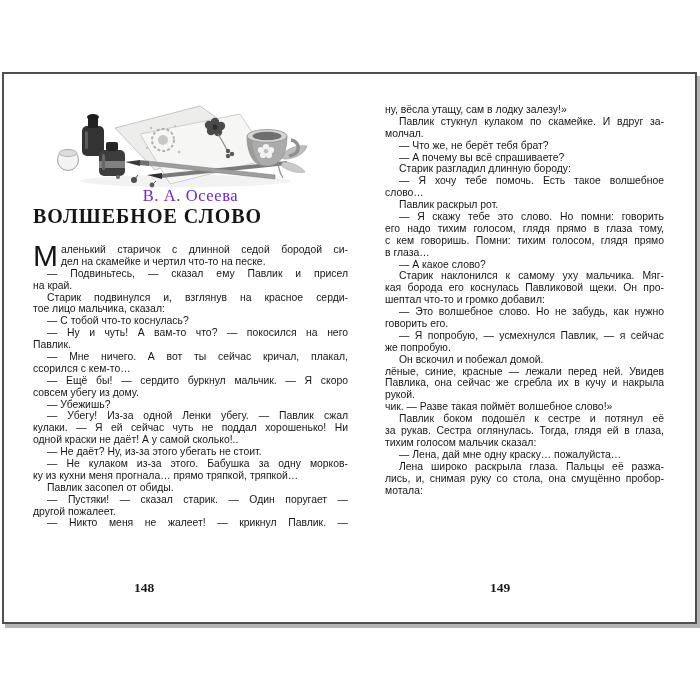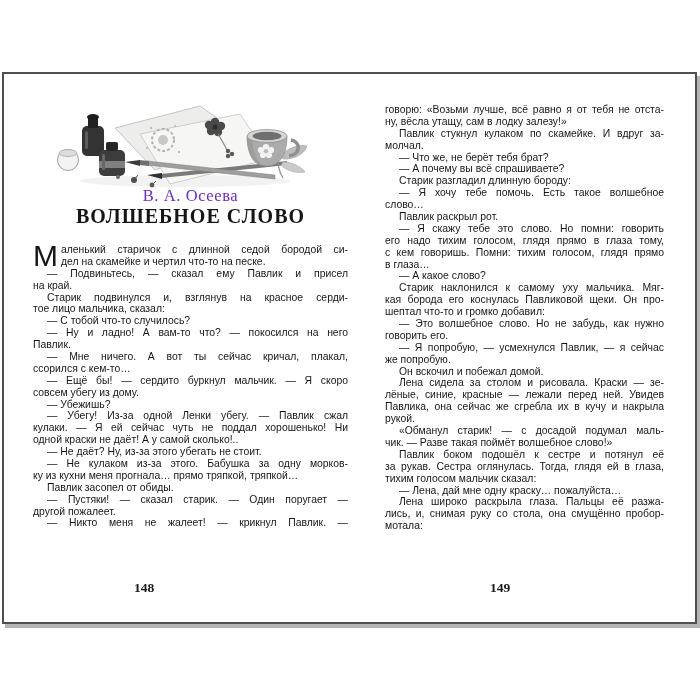--- a/index.html
+++ b/index.html
@@ -30,21 +30,21 @@
     text-align: center;
     font-family: "Liberation Serif", serif;
     font-weight: 400;
     font-size: 16.5px;
     letter-spacing: 0.6px;
     color: #6d28d9;
   }
   .title {
     position: absolute;
     left: 29px; top: 131px; width: 315px;
-    text-align: center;
+    text-align: left;
     font-family: "Liberation Serif", serif;
     font-weight: 700;
     font-size: 20px;
     letter-spacing: 1px;
     color: #151515;
   }
   .bodytext {
     position: absolute;
     font-size: 10.4px;
     line-height: 11.9px;
@@ -182,24 +182,24 @@
         </div>
         <div class="para">
           <div class="line just indent">— Подвиньтесь, — сказал ему Павлик и присел</div>
           <div class="line just last">на край.</div>
         </div>
         <div class="para">
           <div class="line just indent">Старик подвинулся и, взглянув на красное серди-</div>
           <div class="line just last">тое лицо мальчика, сказал:</div>
         </div>
         <div class="para">
-          <div class="line just last indent">— С тобой что-то случилось?</div>
-        </div>
-        <div class="para">
-          <div class="line just indent">— Ну и ладно! А вам-то что? — покосился на него</div>
+          <div class="line just last indent">— С тобой что-то коснулась?</div>
+        </div>
+        <div class="para">
+          <div class="line just indent">— Ну и чуть! А вам-то что? — покосился на него</div>
           <div class="line just last">Павлик.</div>
         </div>
         <div class="para">
           <div class="line just indent">— Мне ничего. А вот ты сейчас кричал, плакал,</div>
           <div class="line just last">ссорился с кем-то…</div>
         </div>
         <div class="para">
           <div class="line just indent">— Ещё бы! — сердито буркнул мальчик. — Я скоро</div>
           <div class="line just last">совсем убегу из дому.</div>
         </div>
@@ -226,21 +226,20 @@
           <div class="line just last">другой пожалеет.</div>
         </div>
         <div class="para">
           <div class="line just indent">— Никто меня не жалеет! — крикнул Павлик. —</div>
         </div>
       </div>
     <div class="pagenum left">148</div>
 
     <div class="bodytext body-right" id="body-right">
         <div class="para">
-          <div class="line just">говорю: «Возьми лучше, всё равно я от тебя не отста-</div>
           <div class="line just last">ну, вёсла утащу, сам в лодку залезу!»</div>
         </div>
         <div class="para">
           <div class="line just indent">Павлик стукнул кулаком по скамейке. И вдруг за-</div>
           <div class="line just last">молчал.</div>
         </div>
         <div class="para">
           <div class="line just last indent">— Что же, не берёт тебя брат?</div>
         </div>
         <div class="para">
@@ -275,27 +274,25 @@
           <div class="line just last">говорить его.</div>
         </div>
         <div class="para">
           <div class="line just indent">— Я попробую, — усмехнулся Павлик, — я сейчас</div>
           <div class="line just last">же попробую.</div>
         </div>
         <div class="para">
           <div class="line just last indent">Он вскочил и побежал домой.</div>
         </div>
         <div class="para">
-          <div class="line just indent">Лена сидела за столом и рисовала. Краски — зе-</div>
           <div class="line just">лёные, синие, красные — лежали перед ней. Увидев</div>
           <div class="line just">Павлика, она сейчас же сгребла их в кучу и накрыла</div>
           <div class="line just last">рукой.</div>
         </div>
         <div class="para">
-          <div class="line just indent">«Обманул старик! — с досадой подумал маль-</div>
           <div class="line just last">чик. — Разве такая поймёт волшебное слово!»</div>
         </div>
         <div class="para">
           <div class="line just indent">Павлик боком подошёл к сестре и потянул её</div>
           <div class="line just">за рукав. Сестра оглянулась. Тогда, глядя ей в глаза,</div>
           <div class="line just last">тихим голосом мальчик сказал:</div>
         </div>
         <div class="para">
           <div class="line just last indent">— Лена, дай мне одну краску… пожалуйста…</div>
         </div>

